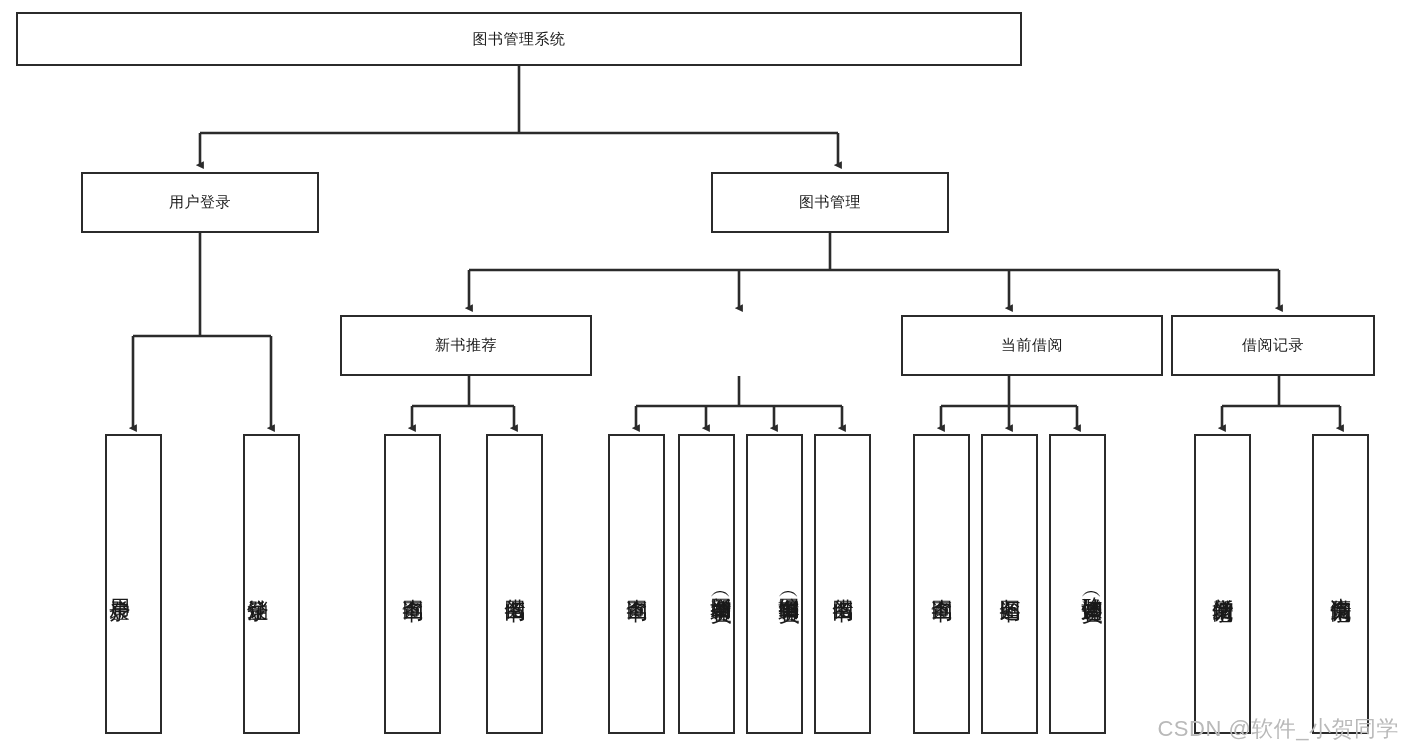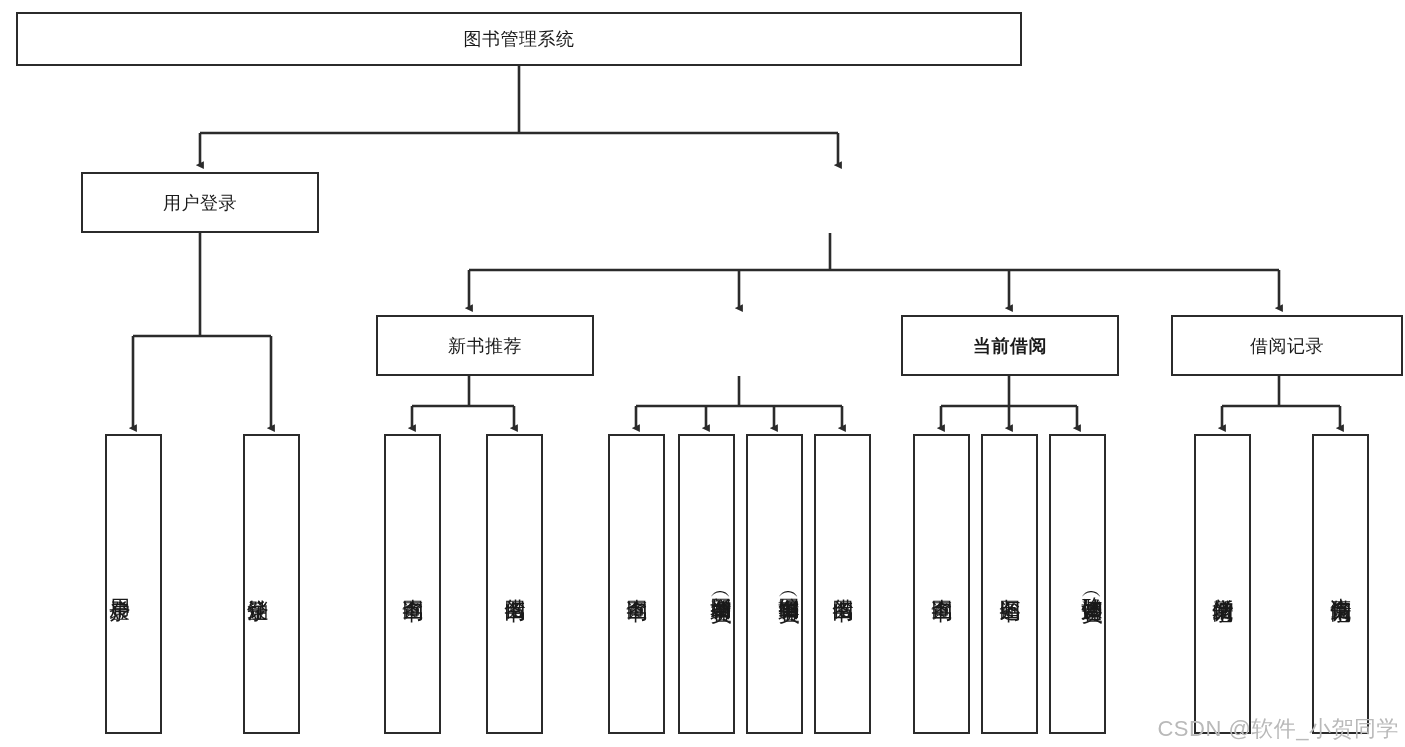--- a/index.html
+++ b/index.html
@@ -29,21 +29,21 @@
     position: absolute;
     box-sizing: border-box;
     background: #ffffff;
     border: 2px solid #2b2b2b;
     display: flex;
     align-items: center;
     justify-content: center;
     color: #1a1a1a;
   }
   .node.horiz {
-    font-size: 18px;
+    font-size: 15px;
     letter-spacing: 0.5px;
   }
   .node.vert {
     writing-mode: vertical-rl;
     text-orientation: upright;
     font-size: 21px;
     line-height: 1.18;
     letter-spacing: 1px;
     padding: 6px 0;
     text-align: center;
@@ -126,31 +126,34 @@
   </svg>
 
   <div class="node horiz" style="left:16px; top:12px; width:1006px; height:54px;">
     <span>图书管理系统</span>
   </div>
 
   <div class="node horiz" style="left:81px; top:172px; width:238px; height:61px;">
     <span>用户登录</span>
   </div>
 
-
-  <div class="node horiz" style="left:376px; top:315px; width:218px; height:61px;">
+  <div class="node horiz" style="left:711px; top:172px; width:238px; height:61px;">
+    <span>图书管理</span>
+  </div>
+
+  <div class="node horiz" style="left:340px; top:315px; width:252px; height:61px;">
     <span>新书推荐</span>
   </div>
 
 
-  <div class="node horiz" style="left:901px; top:315px; width:218px; height:61px;font-weight:bold;">
+  <div class="node horiz" style="left:901px; top:315px; width:262px; height:61px;">
     <span>当前借阅</span>
   </div>
 
-  <div class="node horiz" style="left:1171px; top:315px; width:232px; height:61px;">
+  <div class="node horiz" style="left:1171px; top:315px; width:204px; height:61px;">
     <span>借阅记录</span>
   </div>
 
   <div class="node vert align-bottom" style="left:105px; top:434px; width:57px; height:300px;">
     <span class="vlabel">用户登录</span>
   </div>
 
   <div class="node vert align-bottom" style="left:243px; top:434px; width:57px; height:300px;">
     <span class="vlabel">注销登录</span>
   </div>

